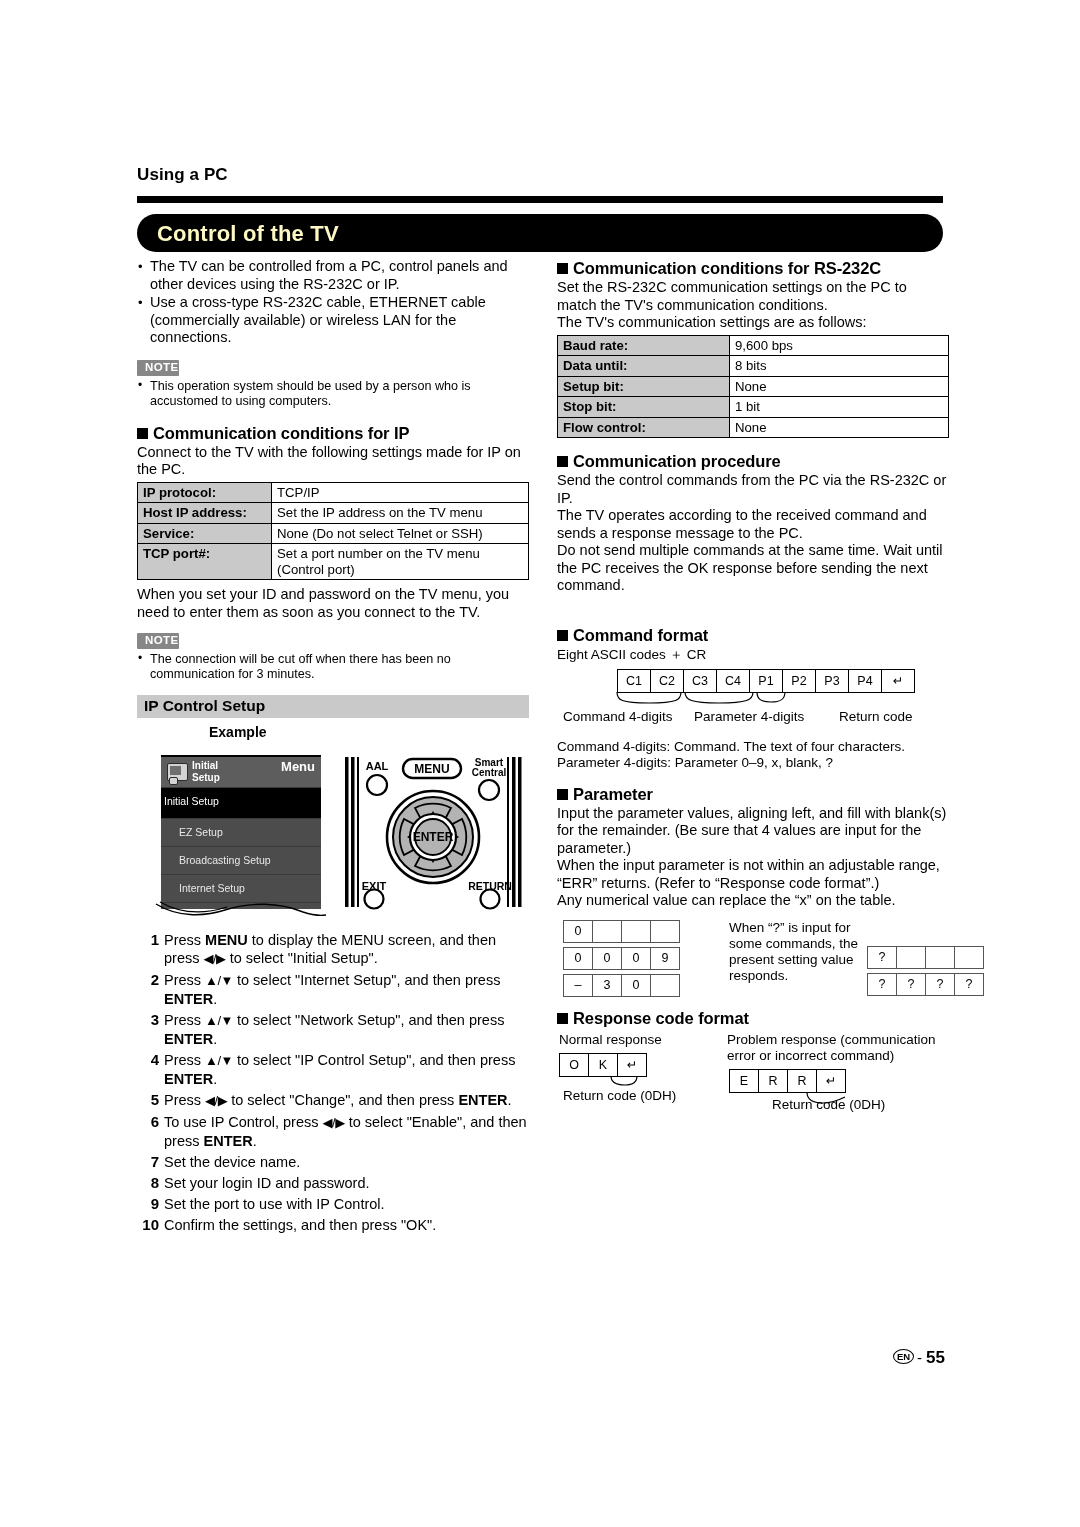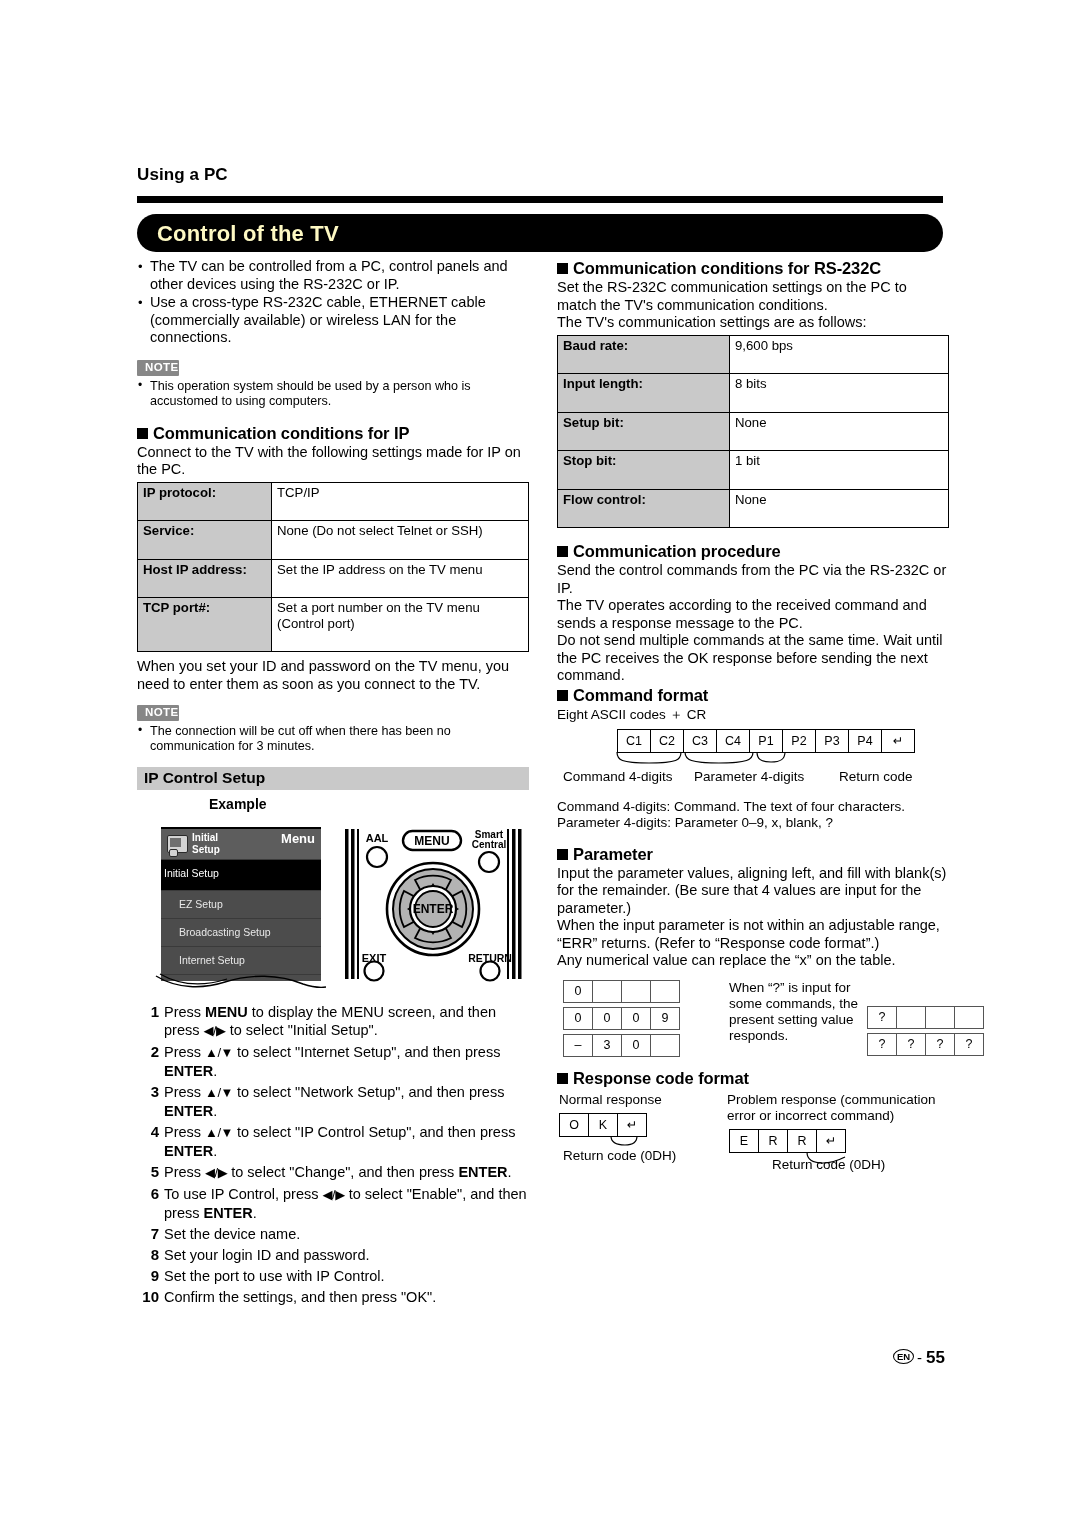--- a/index.html
+++ b/index.html
@@ -149,21 +149,21 @@
   table.spec {
     border-collapse: collapse;
     width: 100%;
     margin-top: 3px;
     table-layout: fixed;
   }
   table.spec td {
     border: 1px solid #000;
     font-size: 13.2px;
     line-height: 15.5px;
-    padding: 2px 4px 20px 5px;
+    padding: 2px 4px 2px 5px;
     vertical-align: top;
   }
   table.spec td.k {
     background: #c9c9c9;
     font-weight: bold;
     white-space: nowrap;
   }
   table.spec.ip td.k { width: 124px; }
   table.spec.rs td.k { width: 162px; }
 
@@ -471,26 +471,26 @@
     </h2>
     <p class="body">Connect to the TV with the following settings made for IP on the PC.</p>
 
     <table class="spec ip">
       <tbody>
         <tr>
           <td class="k">IP protocol:</td>
           <td>TCP/IP</td>
         </tr>
         <tr>
+          <td class="k">Host IP address:</td>
+          <td>Set the IP address on the TV menu</td>
+        </tr>
+        <tr>
           <td class="k">Service:</td>
           <td>None (Do not select Telnet or SSH)</td>
-        </tr>
-        <tr>
-          <td class="k">Host IP address:</td>
-          <td>Set the IP address on the TV menu</td>
         </tr>
         <tr>
           <td class="k">TCP port#:</td>
           <td>Set a port number on the TV menu (Control port)</td>
         </tr>
       </tbody>
     </table>
 
     <p class="body" style="margin-top:6px;">When you set your ID and password on the TV menu, you need to enter them as soon as you connect to the TV.</p>
 
@@ -606,21 +606,21 @@
     <p class="body" style="white-space:pre-line;">Set the RS-232C communication settings on the PC to match the TV's communication conditions.
 The TV's communication settings are as follows:</p>
 
     <table class="spec rs">
       <tbody>
         <tr>
           <td class="k">Baud rate:</td>
           <td>9,600 bps</td>
         </tr>
         <tr>
-          <td class="k">Input length:</td>
+          <td class="k">Data until:</td>
           <td>8 bits</td>
         </tr>
         <tr>
           <td class="k">Setup bit:</td>
           <td>None</td>
         </tr>
         <tr>
           <td class="k">Stop bit:</td>
           <td>1 bit</td>
         </tr>
@@ -631,21 +631,21 @@
       </tbody>
     </table>
 
     <h2 class="sec" style="margin-top:13px;">
       <span class="sq"></span><span>Communication procedure</span>
     </h2>
     <p class="body" style="white-space:pre-line;">Send the control commands from the PC via the RS-232C or IP.
 The TV operates according to the received command and sends a response message to the PC.
 Do not send multiple commands at the same time. Wait until the PC receives the OK response before sending the next command.</p>
 
-    <h2 class="sec" style="margin-top:0;">
+    <h2 class="sec" style="margin-top:30px;">
       <span class="sq"></span><span>Command format</span>
     </h2>
 
     <div class="cmd-wrap">
       <p class="cmd-caption">Eight ASCII codes ＋ CR</p>
 
       <div class="cmdboxes">
         <div class="cb">C1</div>
         <div class="cb">C2</div>
         <div class="cb">C3</div>

